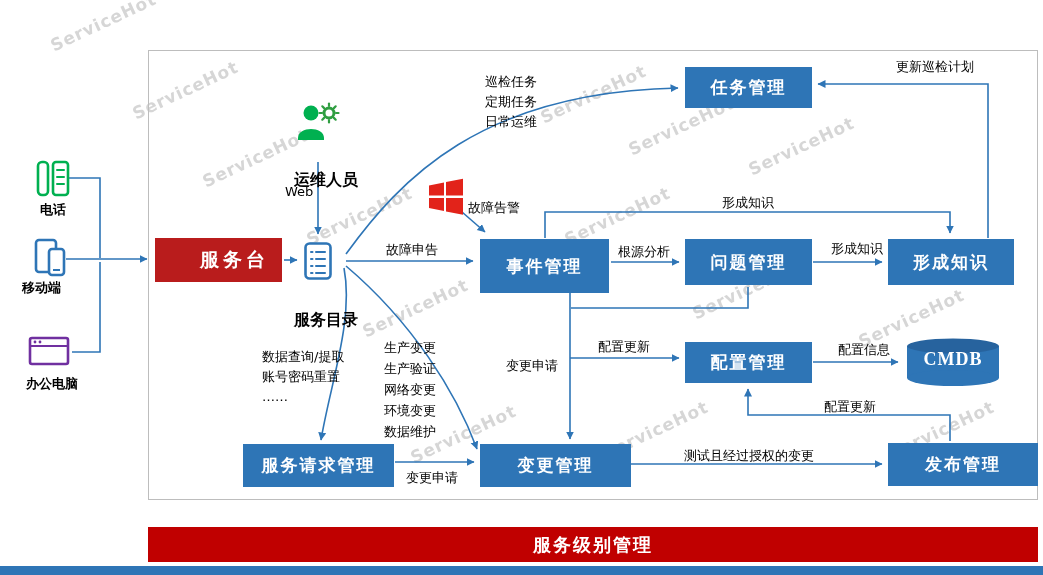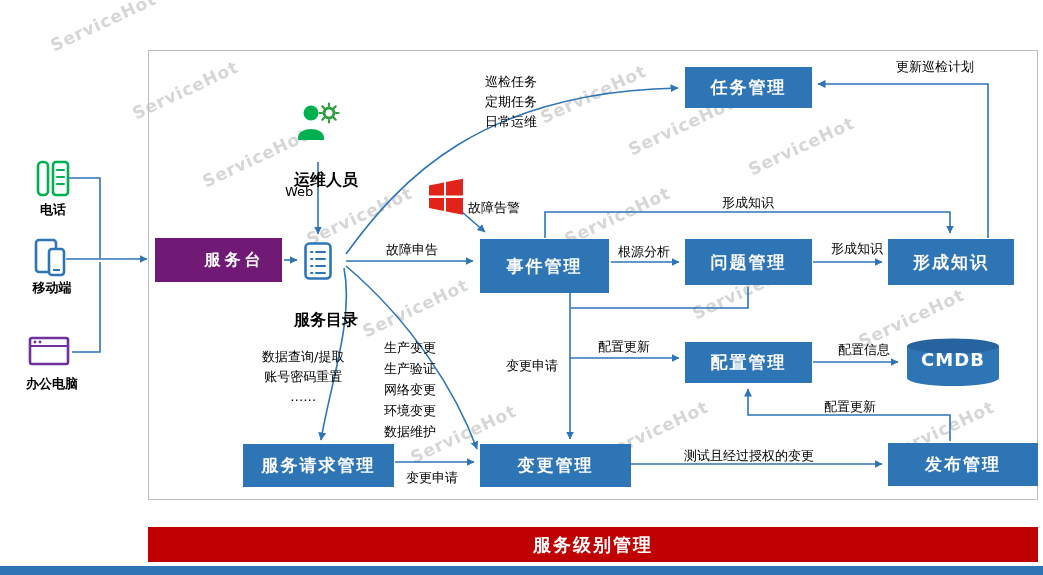--- a/index.html
+++ b/index.html
@@ -13,38 +13,38 @@
     position:absolute; z-index:0; color:#b5b5b5; opacity:.55; font-size:17px;
     font-weight:bold; letter-spacing:1px; transform:rotate(-25deg);
     white-space:nowrap; pointer-events:none;
   }
   svg.connectors { position:absolute; left:0; top:0; z-index:2; }
   .node {
     position:absolute; z-index:3; background:#2E75B6; color:#fff;
     display:flex; align-items:center; justify-content:center;
     font-weight:bold; font-size:17px; letter-spacing:2px; text-align:center;
   }
-  .node.green { background:#701a75; font-size:16px; letter-spacing:4px;padding-left:32px; }
+  .node.green { background:#b91c1c; font-size:19px; letter-spacing:4px;padding-left:32px; }
   .redbar {
     position:absolute; z-index:3; background:#C00000; color:#fff;
     display:flex; align-items:center; justify-content:center;
     font-weight:bold; font-size:18px; letter-spacing:2px;
   }
   .bluestrip { position:absolute; z-index:3; background:#2E75B6; }
   .lbl {
     position:absolute; z-index:4; font-size:13px; line-height:20px;
-    color:#000; white-space:pre-line;text-align:center;
+    color:#000; white-space:pre-line;
   }
   .lbl.bold { font-weight:bold; }
   .lbl.small { font-size:16px;margin-top:24px; }
   .icon { position:absolute; z-index:3; line-height:0; }
   .cmdb-wrap { position:absolute; z-index:3; }
   .cmdb-text {
     position:absolute; left:0; top:13px; width:100%; text-align:center;
-    color:#fff; font-weight:bold; font-size:18px; letter-spacing:1px;
+    color:#fff; font-weight:bold; font-size:18px; letter-spacing:1px;font-family:Liberation Serif, serif;
   }
 </style>
 </head>
 <body>
 
 <span class="wm" style="left:46px;top:12px">ServiceHot</span>
 <span class="wm" style="left:128px;top:80px">ServiceHot</span>
 <span class="wm" style="left:198px;top:148px">ServiceHot</span>
 <span class="wm" style="left:302px;top:206px">ServiceHot</span>
 <span class="wm" style="left:358px;top:298px">ServiceHot</span>

